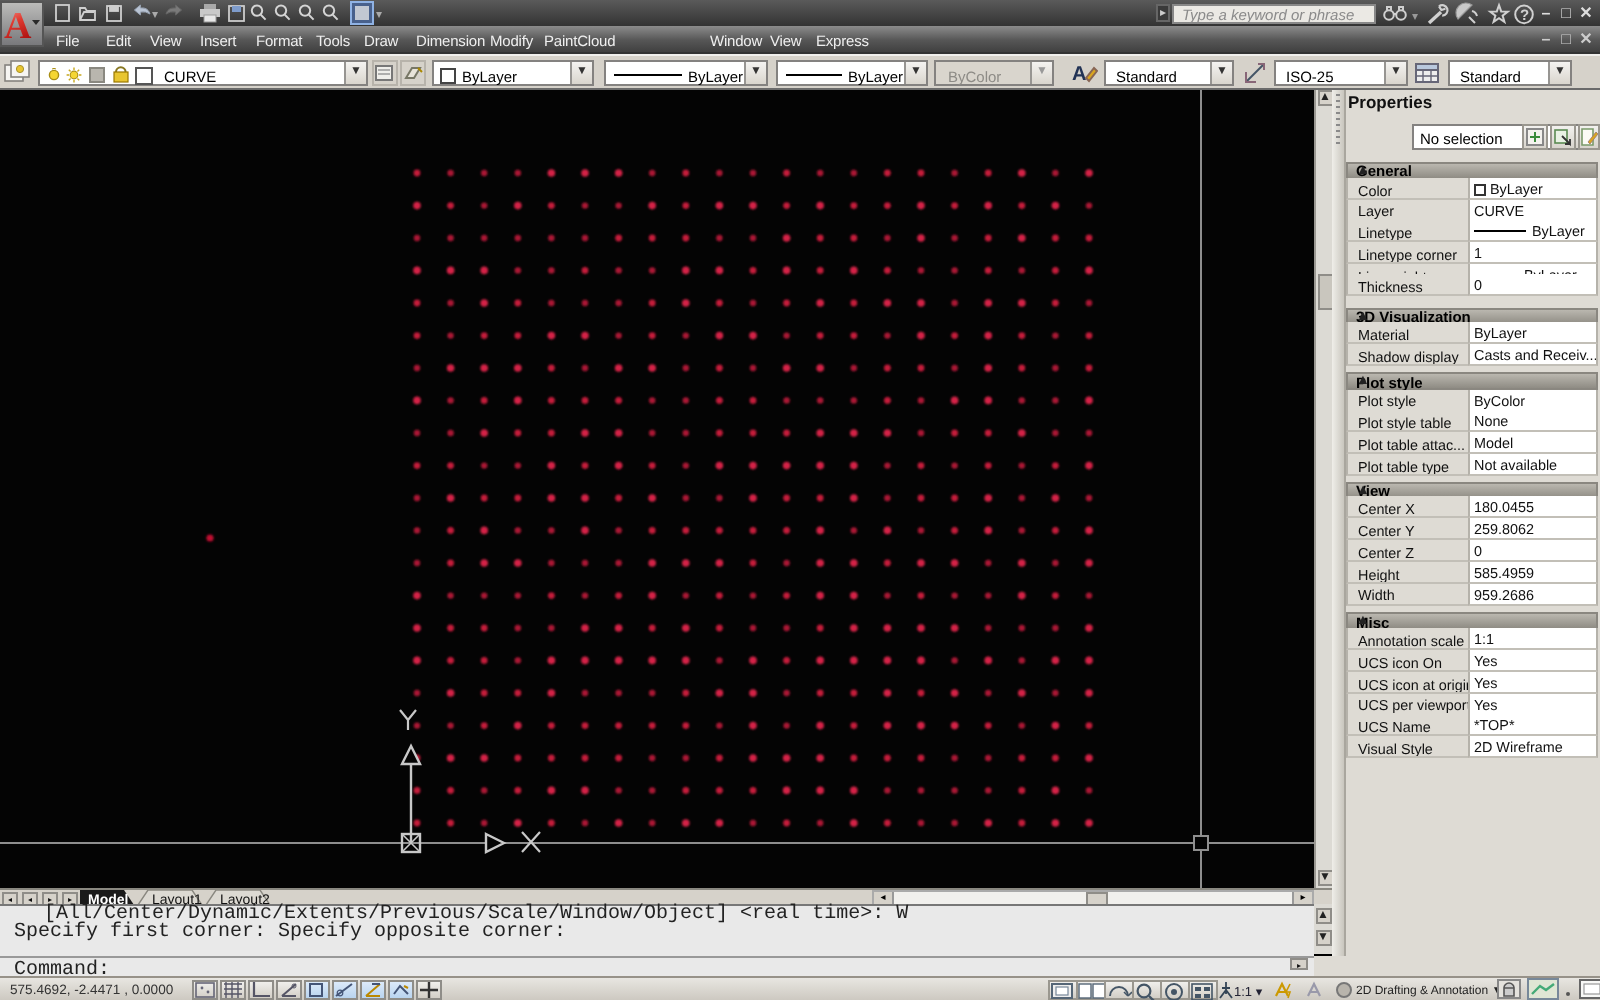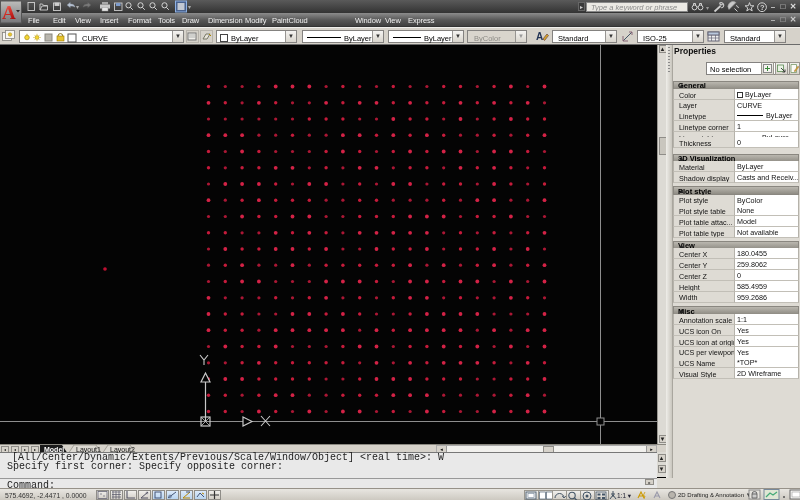--- a/index.html
+++ b/index.html
@@ -852,21 +852,21 @@
   <text x="70" y="7" font-size="7" fill="#111">Layout2</text>
  </svg>
  <div class="abs" style="left:436px;top:0px;width:221px;height:9px;background:#f1f0ed;border:1px solid #aaa;">
    <div class="abs" style="left:0;top:0;width:10px;height:7px;background:#d6d2ca;border-right:1px solid #999;font-size:5px;line-height:7px;text-align:center;">◂</div>
    <div class="abs" style="left:106px;top:0;width:11px;height:7px;background:#d6d2ca;border:1px solid #8f8d88;"></div>
    <div class="abs" style="right:0;top:0;width:10px;height:7px;background:#d6d2ca;border-left:1px solid #999;font-size:5px;line-height:7px;text-align:center;">▸</div>
  </div>
 </div>
 
 <div class="abs" id="cmdhist">
- <div style="padding-left:12px;">[All/Center/Dynamic/Extents/Previous/Scale/Window/Object] &lt;real time&gt;: W</div>
+ <div style="padding-left:22px;">[All/Center/Dynamic/Extents/Previous/Scale/Window/Object] &lt;real time&gt;: W</div>
  <div style="padding-left:7px;">Specify first corner:  Specify opposite corner:</div>
 </div>
 <div class="abs" id="cmdsb">
  <div class="abs sbtn" style="top:2px;">▲</div>
  <div class="abs sbtn" style="top:13px;">▼</div>
 </div>
 <div class="abs" id="cmdline"><span style="padding-left:7px;display:inline-block;padding-top:1px;">Command:</span></div>
 <div class="abs" id="cmdr"></div>
 <div class="abs" style="left:645px;top:478.5px;width:9px;height:6px;background:#d6d2ca;border:1px solid #8f8d88;font-size:4px;line-height:5px;text-align:center;color:#111;">▸</div>
 

